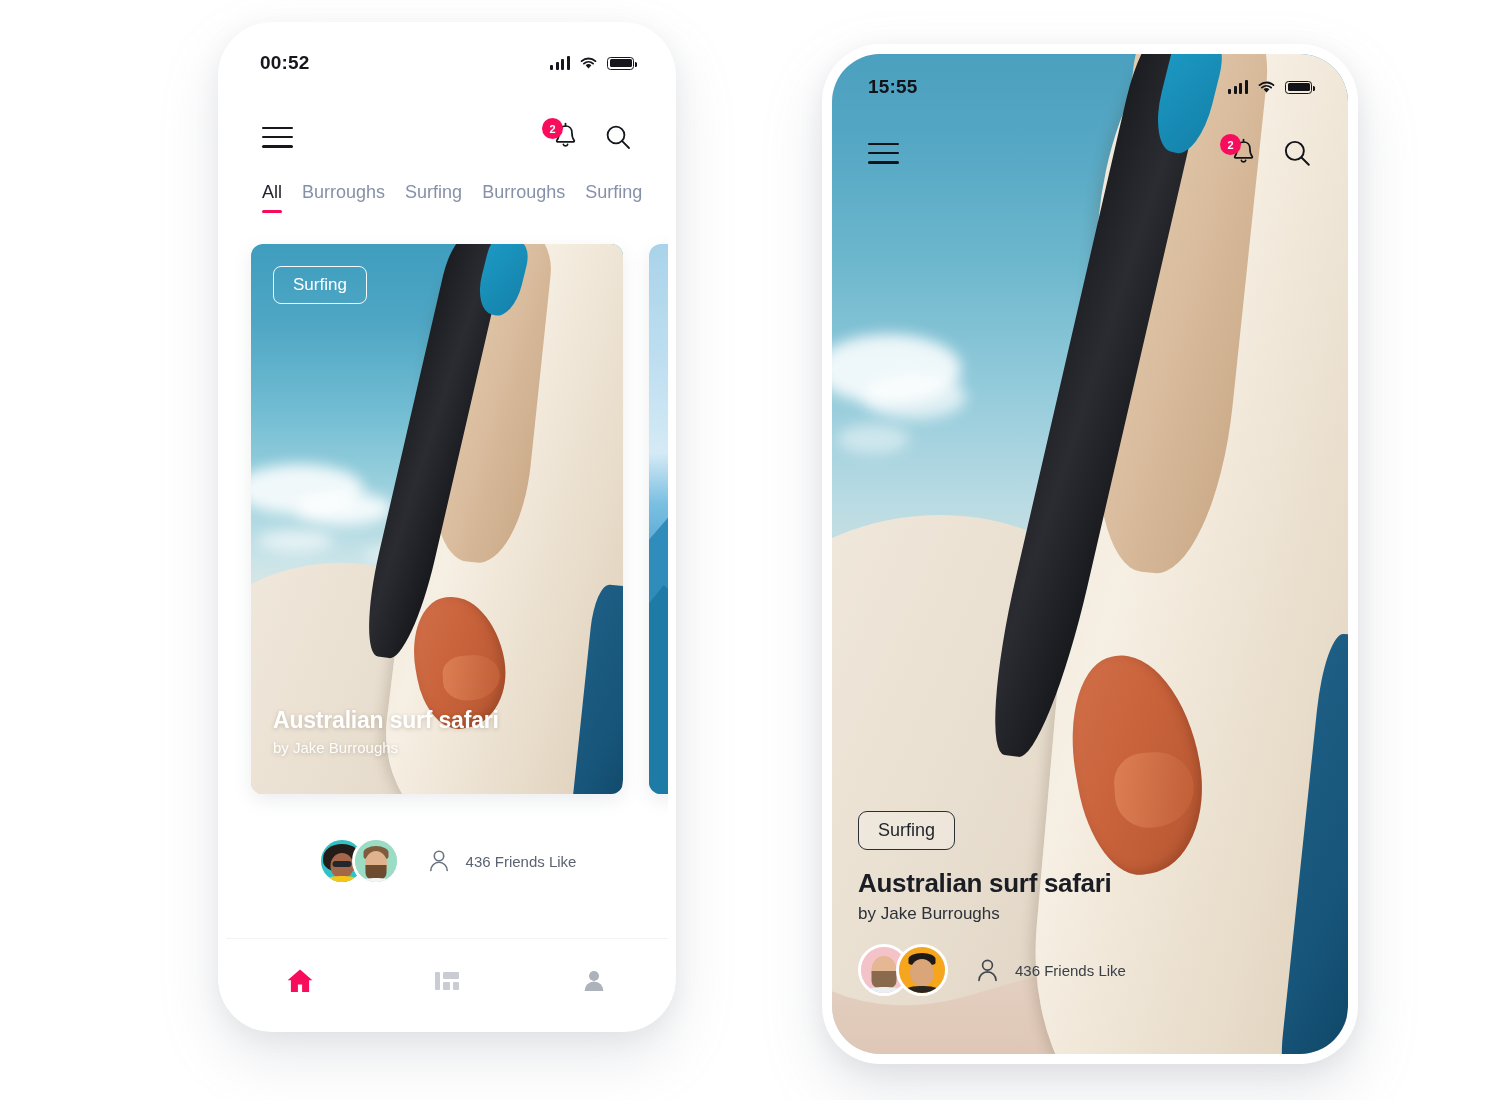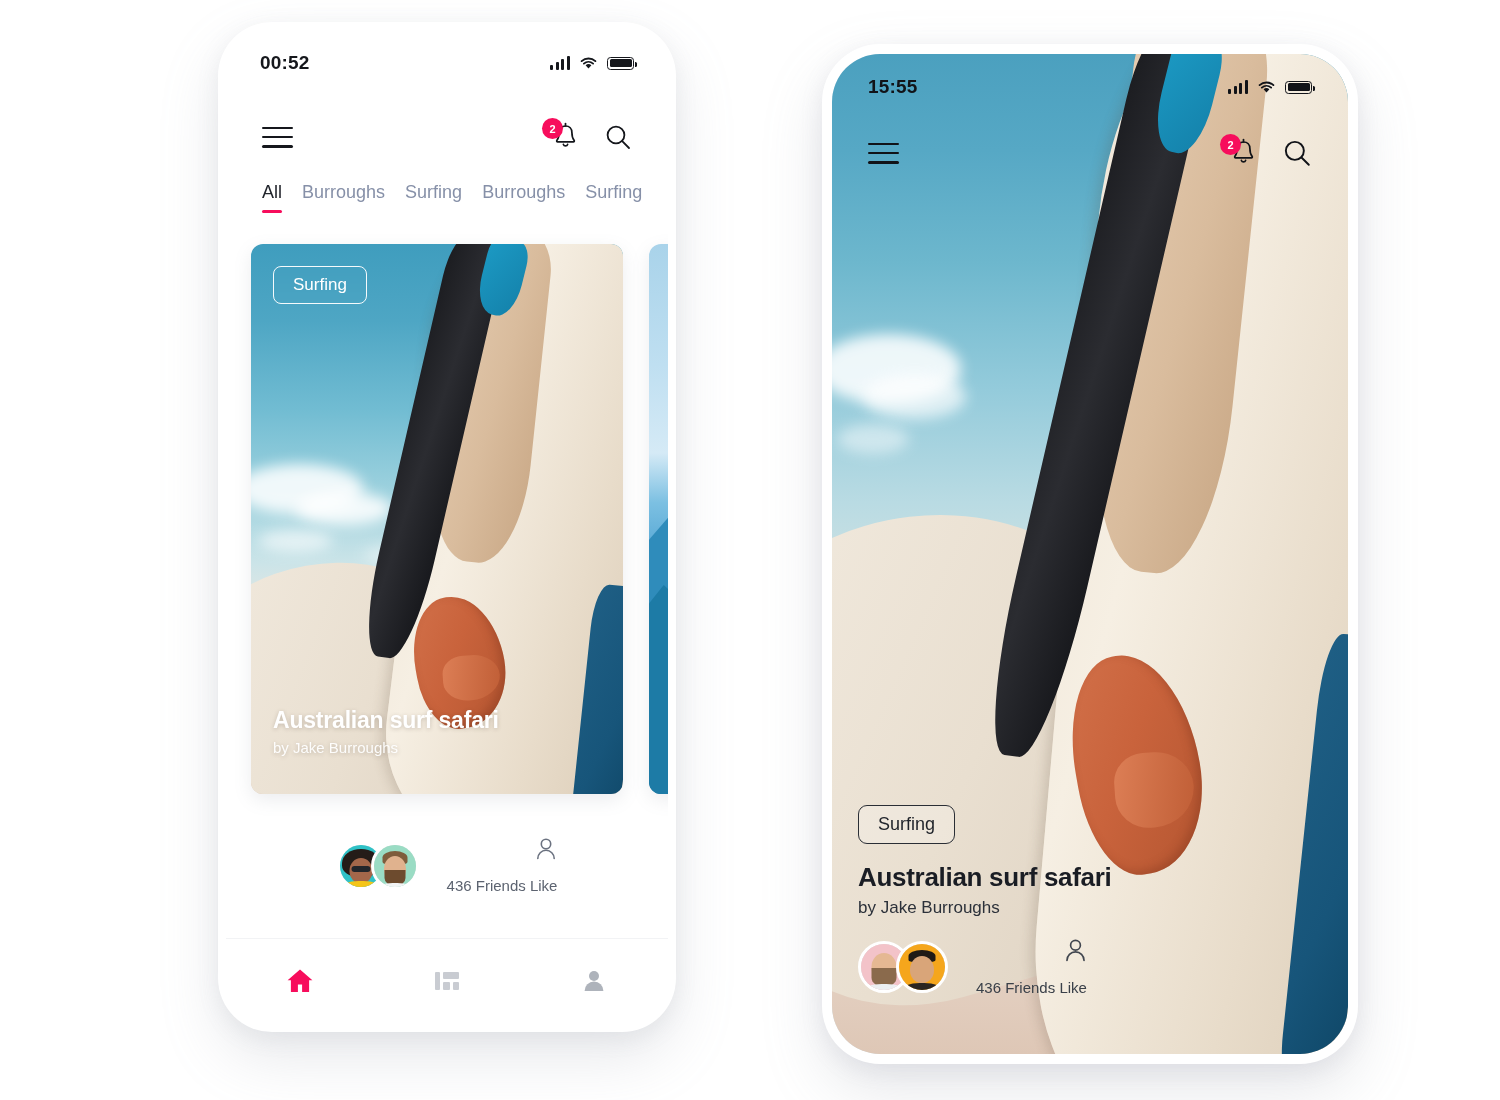--- a/index.html
+++ b/index.html
@@ -242,21 +242,21 @@
     display:flex; align-items:center;
   }
   .avatars { display:flex; }
   .avatar {
     width:48px; height:48px; border-radius:50%;
     border:3px solid #fff; overflow:hidden; position:relative;
     background:#ddd;
   }
   .avatar + .avatar { margin-left:-14px; }
   .friends-label {
-    display:flex; align-items:flex-end; gap:16px; margin-left:28px;flex-direction:column;
+    display:flex; align-items:center; gap:16px; margin-left:28px;
   }
   .friends-count { font-size:15px; color:#5C6370; }
 
   #friends-left {
     position:absolute; left:0; right:0; top:805px;
     justify-content:center; z-index:12;
   }
 
   
   #bottomnav {

